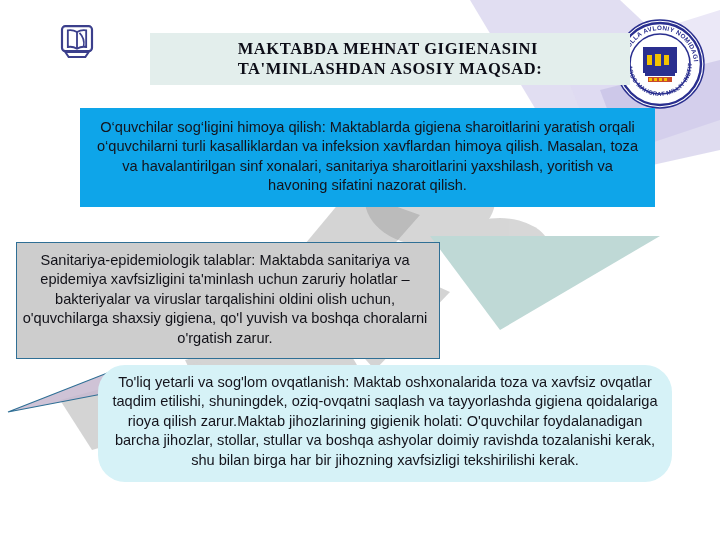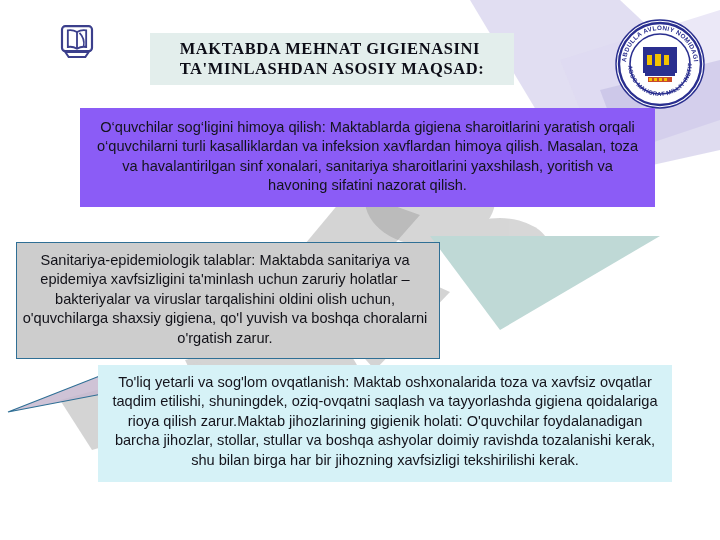--- a/index.html
+++ b/index.html
@@ -61,21 +61,21 @@
     top: 18px;
     width: 92px;
     height: 92px;
   }
 
   
   .title-box {
     position: absolute;
     left: 150px;
     top: 33px;
-    width: 364px;
+    width: 480px;
     min-height: 52px;
     background: #e3eeec;
     display: flex;
     align-items: center;
     justify-content: center;
     padding: 4px 10px;
     box-sizing: border-box;
   }
   .title-text {
     font-family: "Liberation Serif", serif;
@@ -87,21 +87,21 @@
     text-align: left;
     white-space: pre-line;
   }
 
   
   .content-box-main {
     position: absolute;
     left: 80px;
     top: 108px;
     width: 575px;
-    background: #8b5cf6;
+    background: #0ea5e9;
     padding: 10px 12px 12px 12px;
     box-sizing: border-box;
   }
   .content-box-main p {
     margin: 0;
     font-family: "Liberation Sans", sans-serif;
     font-size: 14.6px;
     line-height: 1.32;
     color: #14141c;
     text-align: center;
@@ -129,20 +129,21 @@
 
   
   .content-box-bottom {
     position: absolute;
     left: 98px;
     top: 365px;
     width: 574px;
     background: #d6f2f7;
     padding: 8px 12px 12px 12px;
     box-sizing: border-box;
+    border-radius: 27px;
   }
   .content-box-bottom p {
     margin: 0;
     font-family: "Liberation Sans", sans-serif;
     font-size: 14.6px;
     line-height: 1.33;
     color: #14141c;
     text-align: center;
   }
 </style>

